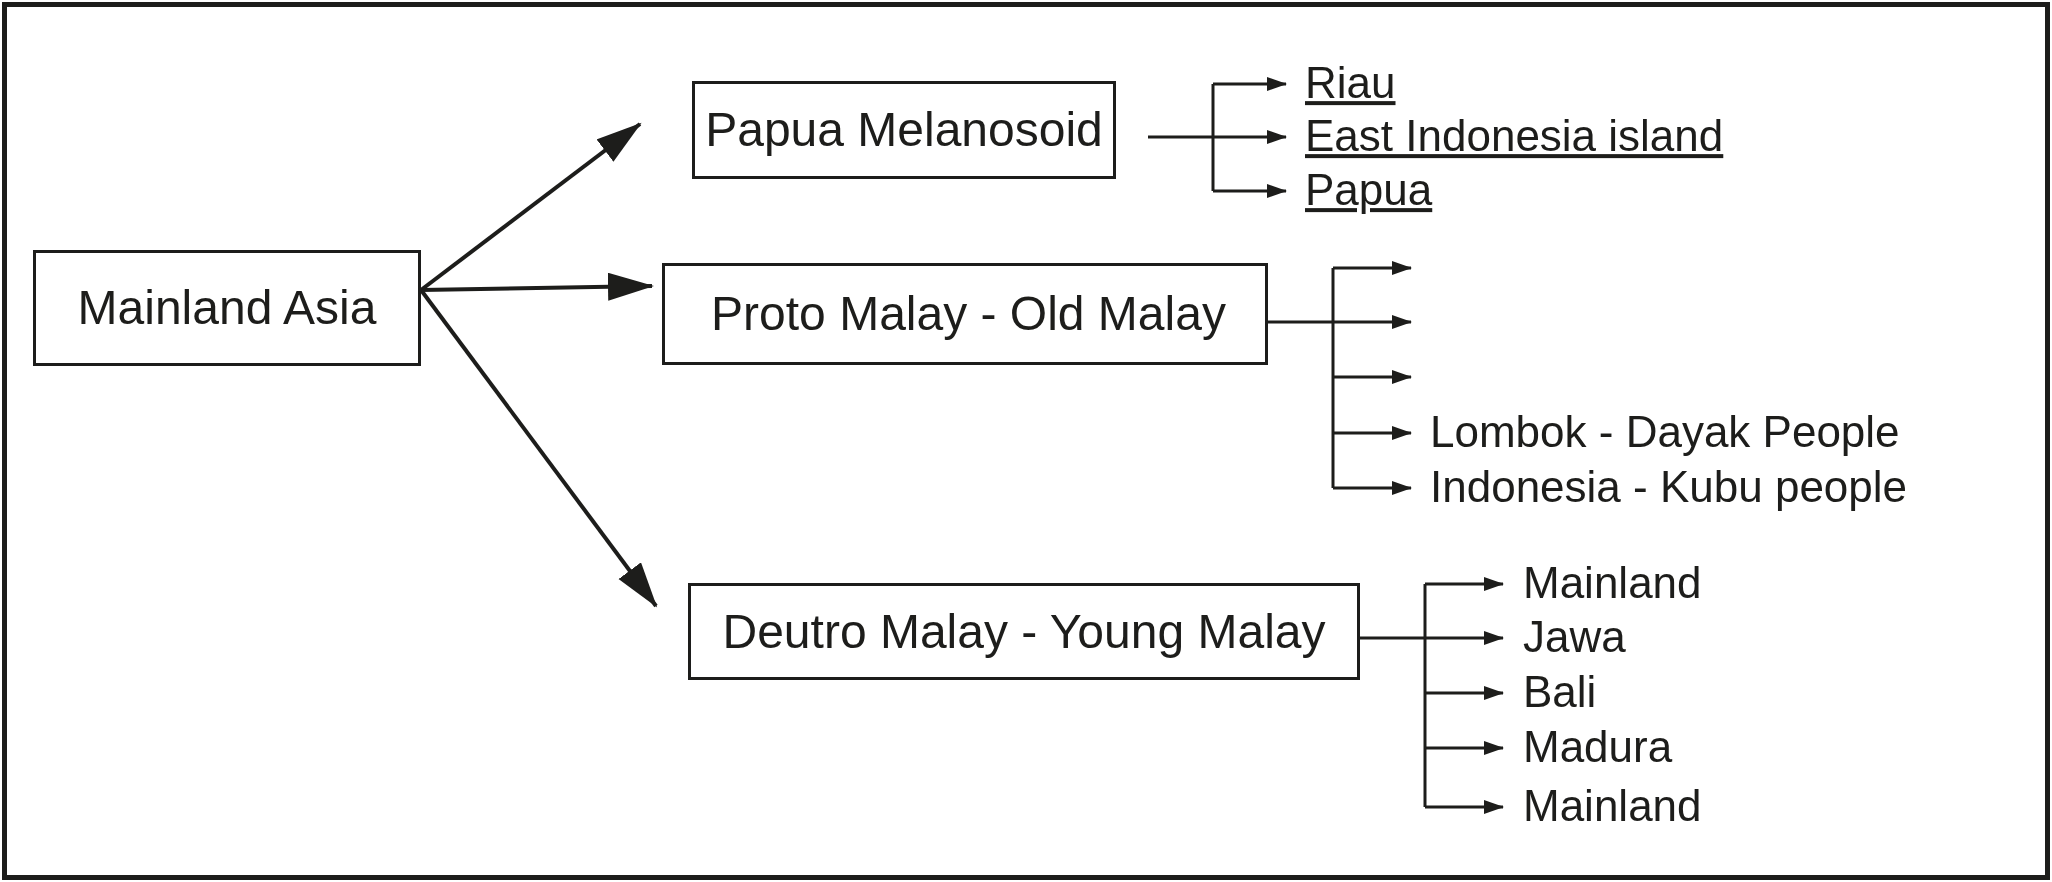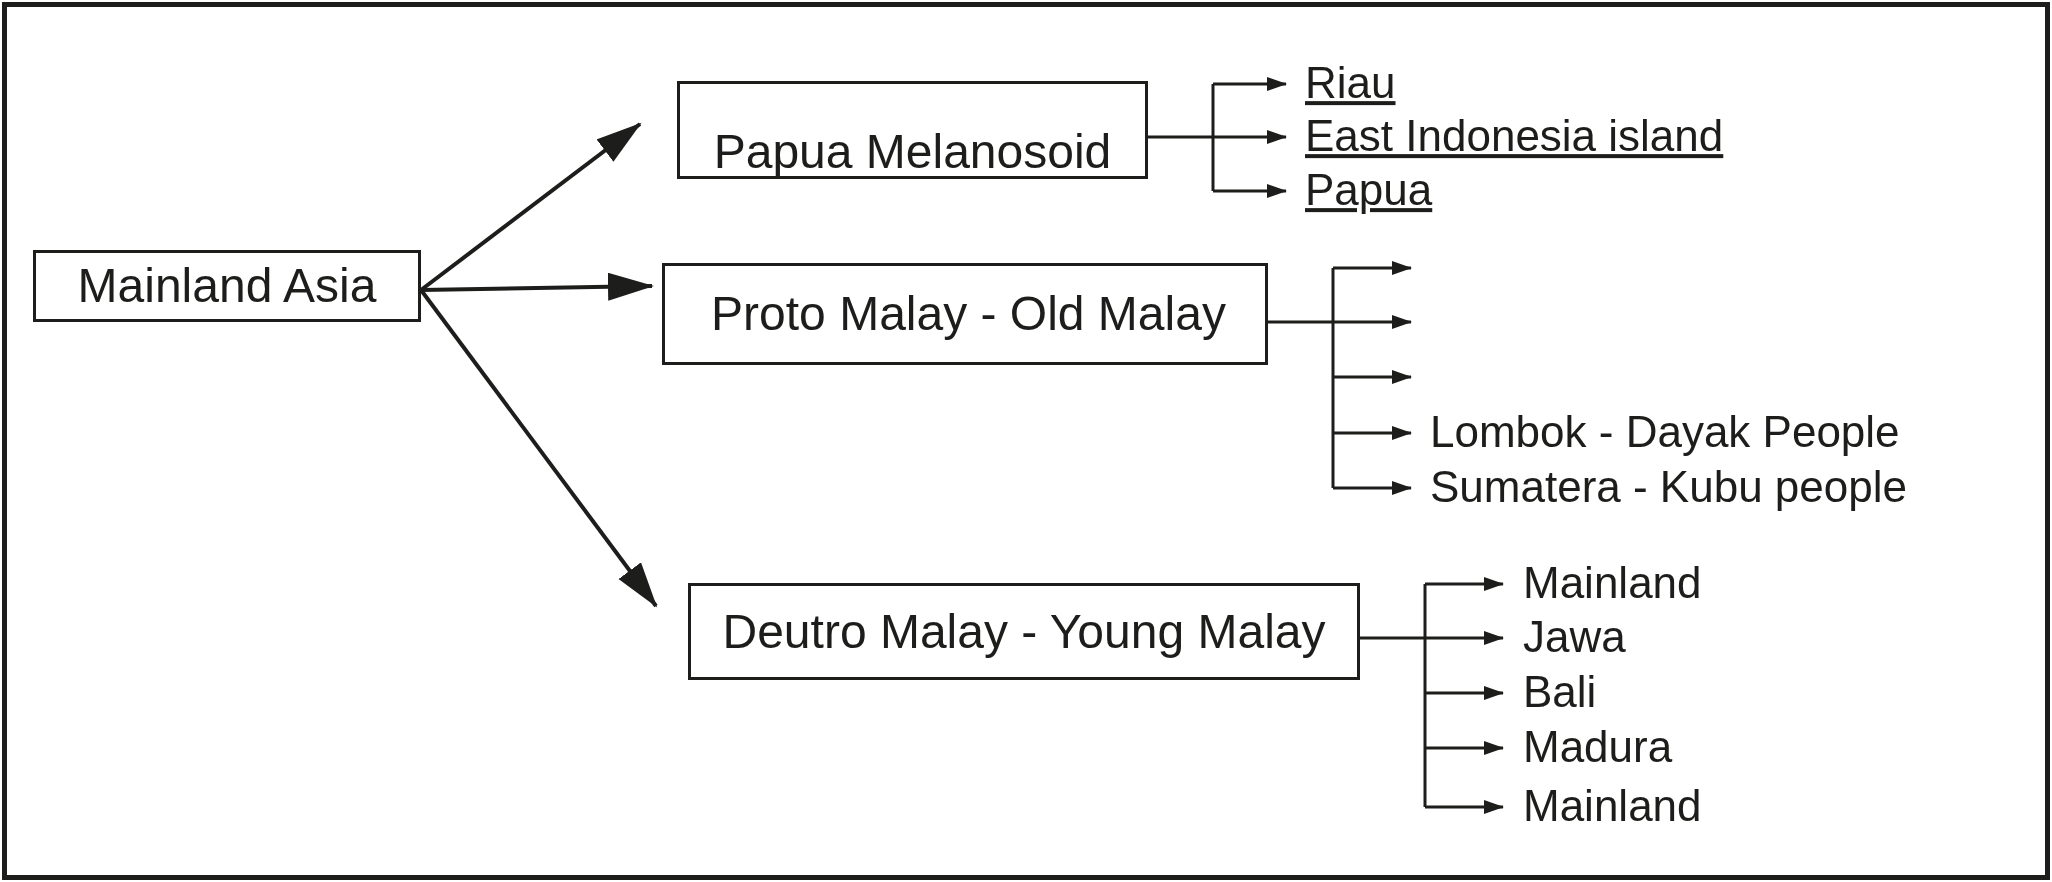--- a/index.html
+++ b/index.html
@@ -13,22 +13,22 @@
     position:absolute; left:2px; top:2px; right:2px; bottom:2px;
     border:5px solid var(--ink); pointer-events:none;
   }
   .wires { position:absolute; left:0; top:0; width:2052px; height:882px; }
   .node {
     position:absolute; box-sizing:border-box;
     border:3px solid var(--ink); background:var(--bg);
     display:flex; align-items:center; justify-content:center;
     font-size:48px; line-height:1; white-space:nowrap;
   }
-  .node-root    { left:33px;  top:250px; width:388px; height:72px; }
-  .node-papua   { left:677px; top:81px;  width:471px; height:98px;align-items:flex-end;  }
+  .node-root    { left:33px;  top:250px; width:388px; height:116px; }
+  .node-papua   { left:692px; top:81px;  width:424px; height:98px;  }
   .node-proto   { left:662px; top:263px; width:606px; height:102px;padding-left:7px; }
   .node-deutro  { left:688px; top:583px; width:672px; height:97px;  }
   .leaf {
     position:absolute; font-size:44px; line-height:1;
     white-space:nowrap; transform:translateY(-52%);
   }
   .g1 { left:1305px;text-decoration:underline; }
   .g2 { left:1430px; }
   .g3 { left:1523px; }
 </style>
@@ -93,21 +93,21 @@
   </div>
   <div class="node node-deutro">
     <span>Deutro Malay - Young Malay</span>
   </div>
 
   <div class="leaf g1" style="top:84px">Riau</div>
   <div class="leaf g1" style="top:137px">East Indonesia island</div>
   <div class="leaf g1" style="top:191px">Papua</div>
 
   <div class="leaf g2" style="top:433px">Lombok - Dayak People</div>
-  <div class="leaf g2" style="top:488px">Sumatera - Kubu people</div>
+  <div class="leaf g2" style="top:488px">Indonesia - Kubu people</div>
 
   <div class="leaf g3" style="top:584px">Mainland</div>
   <div class="leaf g3" style="top:638px">Jawa</div>
   <div class="leaf g3" style="top:693px">Bali</div>
   <div class="leaf g3" style="top:748px">Madura</div>
   <div class="leaf g3" style="top:807px">Mainland</div>
 
   <div class="frame"></div>
 </div>
 

